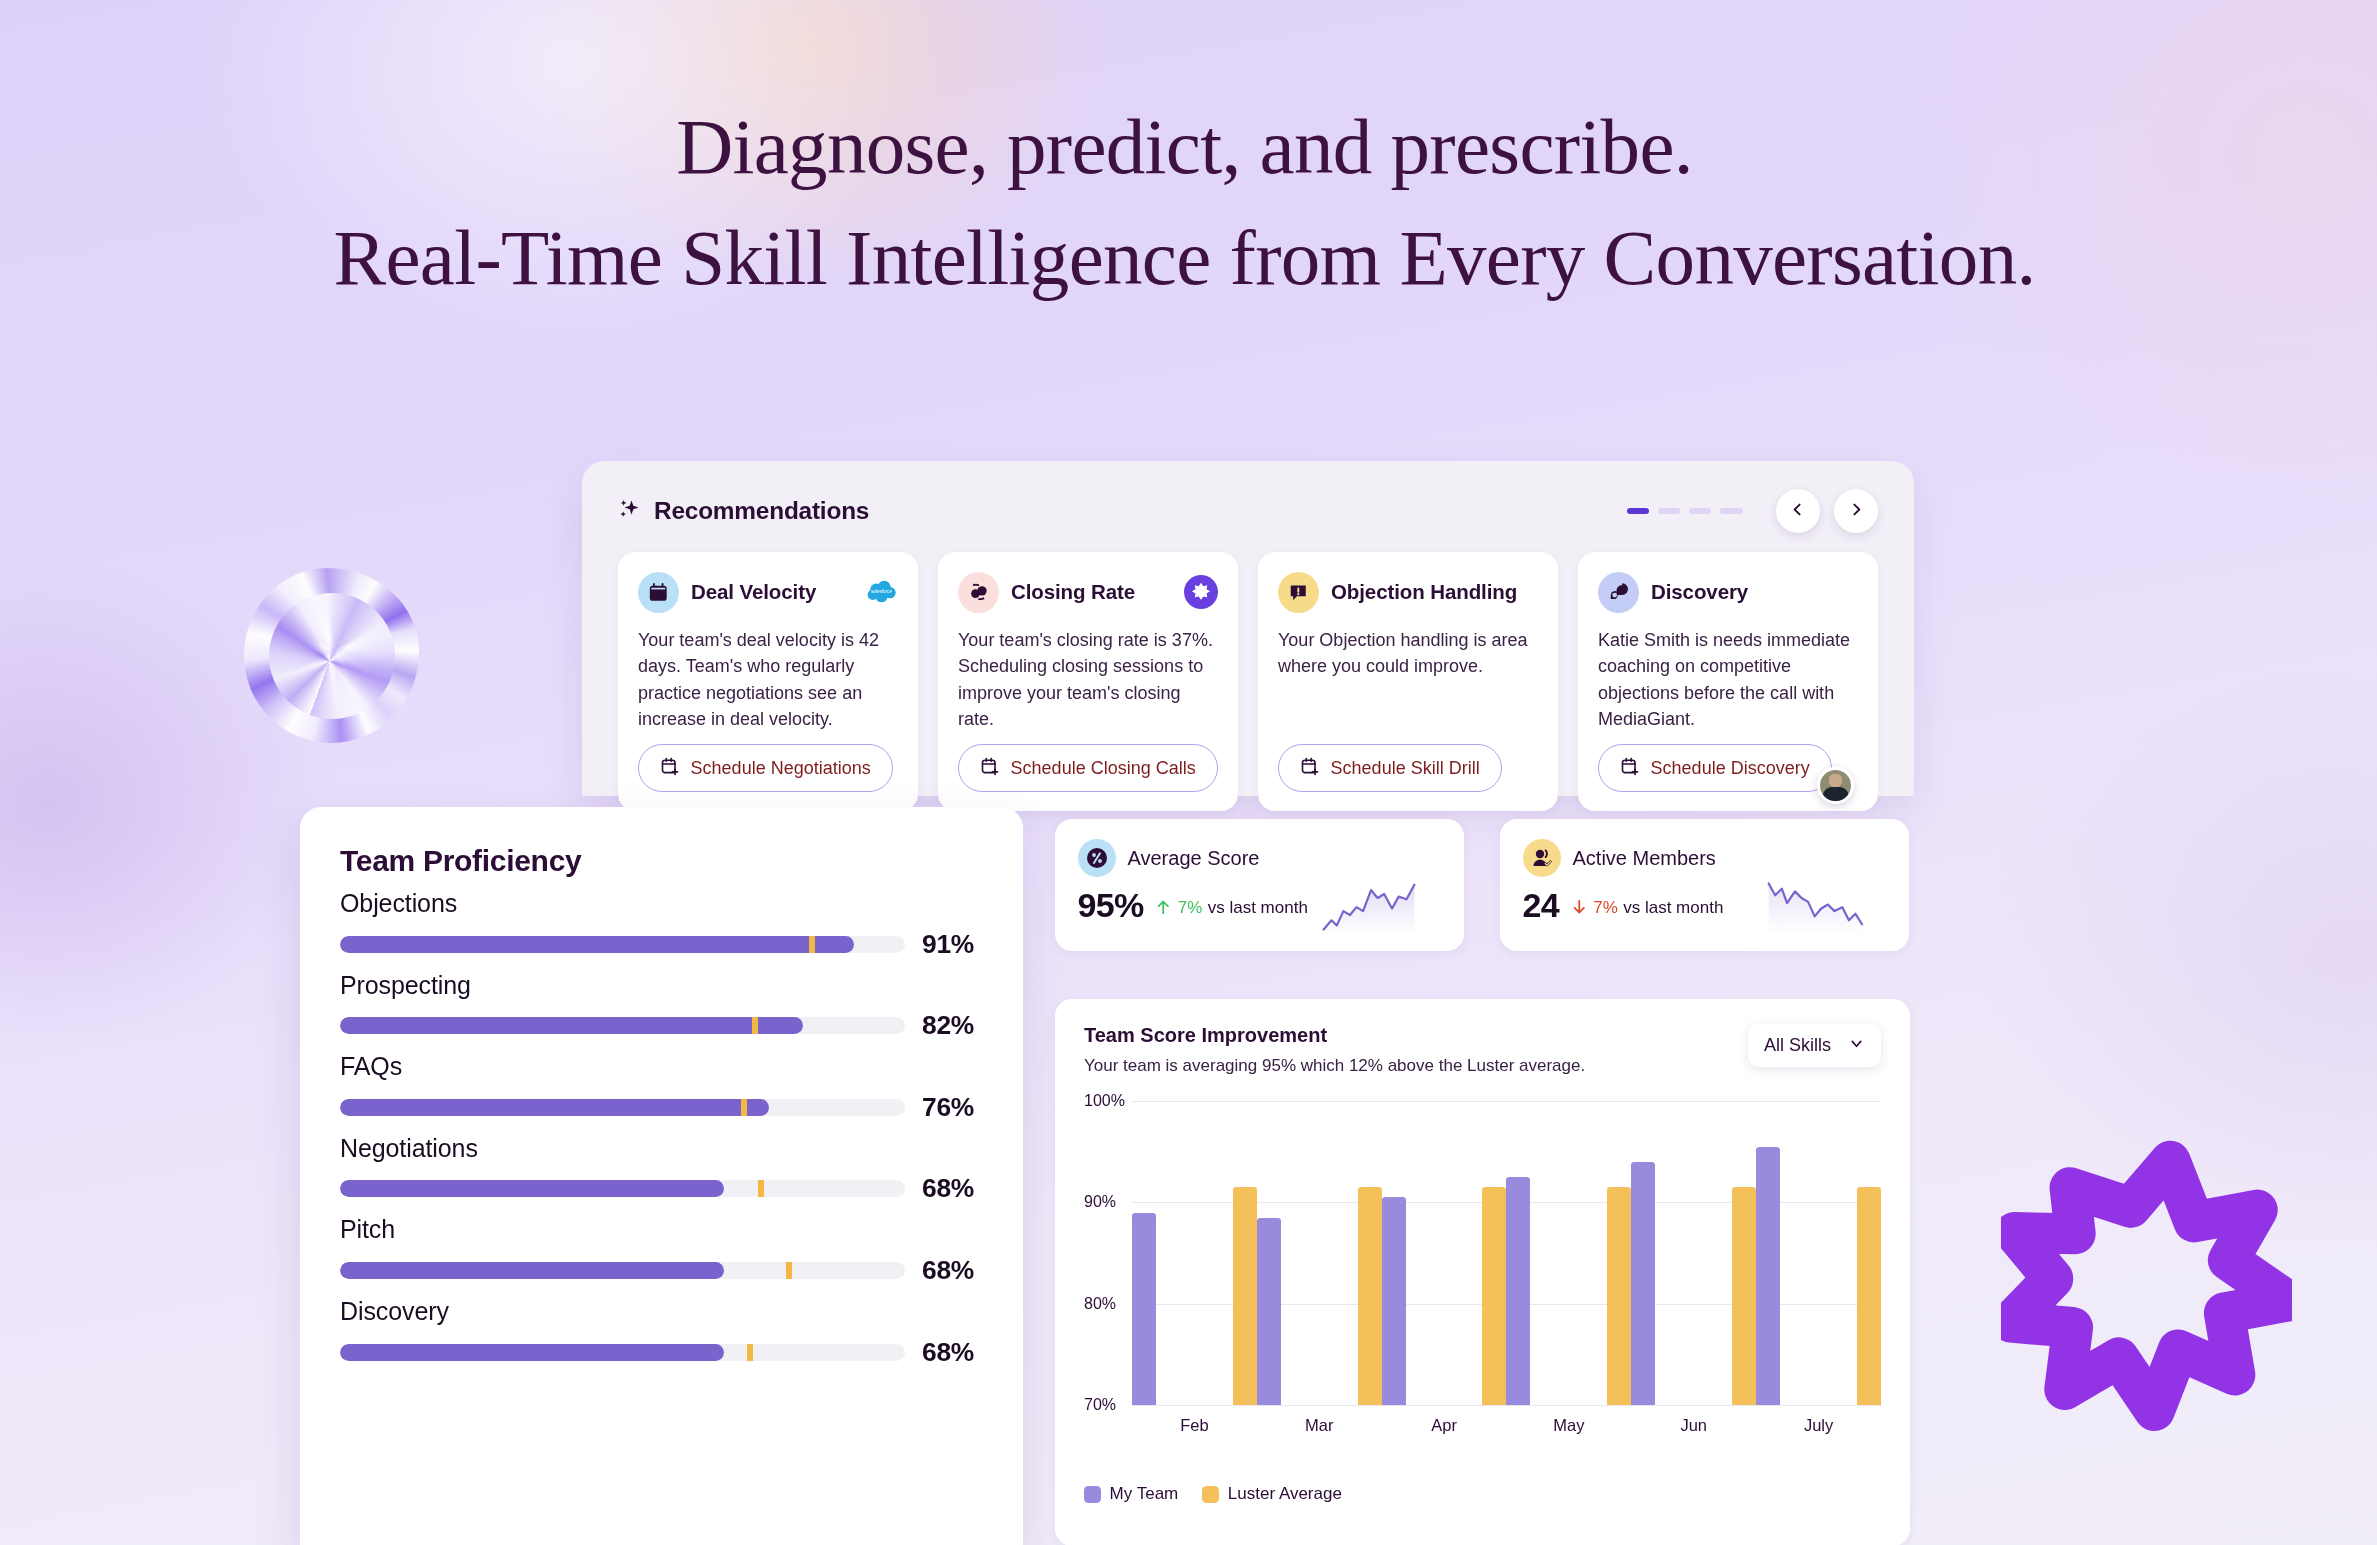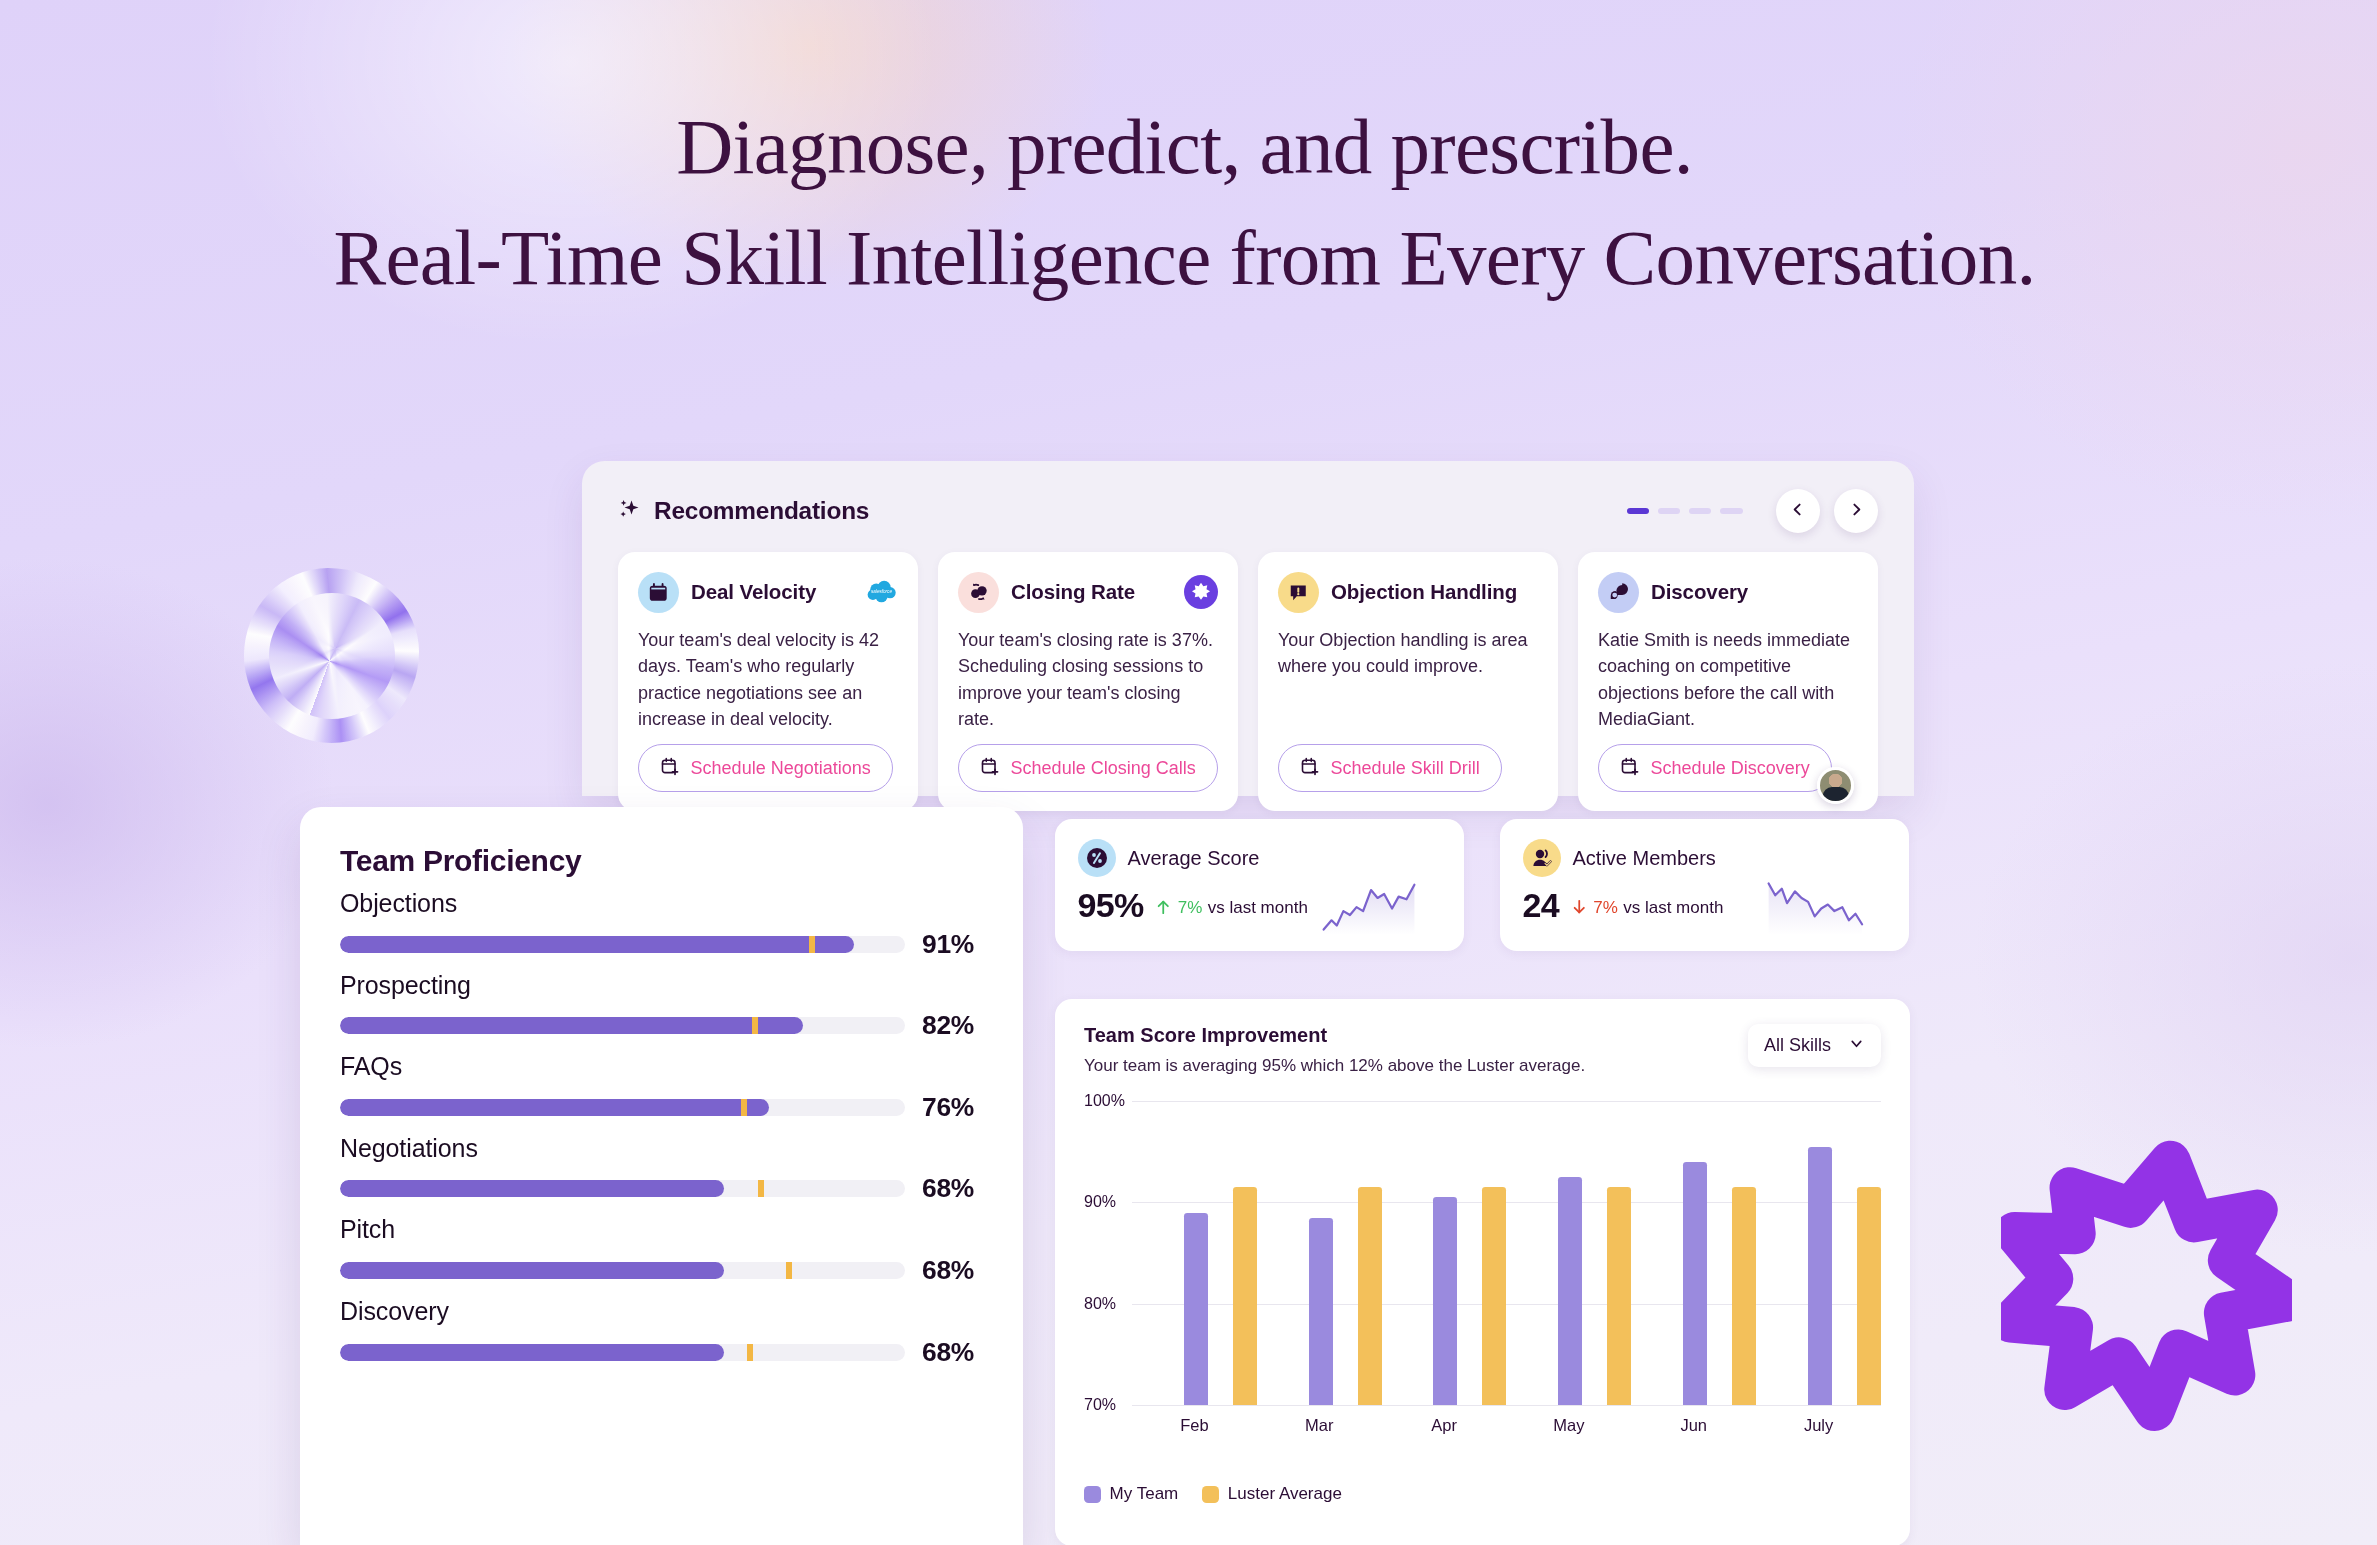--- a/index.html
+++ b/index.html
@@ -101,21 +101,21 @@
   .rc-name { font-size: 20.5px; font-weight: 700; color: #2b0d35; letter-spacing: -0.1px; }
   .rc-badge { margin-left: auto; flex: none; display: flex; align-items: center; justify-content: center; }
   .rc-body {
     margin-top: 14.5px; font-size: 18px; line-height: 1.46; color: #3a2145; flex: 1;
   }
   .rc-btn {
     margin-top: 12px; align-self: flex-start;
     display: inline-flex; align-items: center; gap: 10.6px;
     border: 1.3px solid #b6a0ea; border-radius: 660px;
     padding: 10.6px 21px; background: #fff; cursor: pointer;
-    font-size: 18px; font-weight: 500; color: #ec4899;
+    font-size: 18px; font-weight: 500; color: #7f1d1d;
     font-family: "Liberation Sans", sans-serif;
   }
 
   
   .prof {
     position: absolute; left: 300px; top: 807px; width: 723px; height: 738px;
     background: #fff; border-radius: 21px 21px 0 0;
     box-shadow: 0 20px 46px rgba(70,30,110,.13);
     padding: 37px 40px 0 40px;
   }
@@ -161,21 +161,21 @@
   .select {
     display: flex; align-items: center; gap: 17px;
     background: #fff; border-radius: 10.6px; padding: 10.6px 16px;
     box-shadow: 0 2.6px 10.6px rgba(60,30,100,.12);
     font-size: 18px; color: #2b0d35; cursor: pointer;
   }
   .plot { position: relative; margin-top: 25px; height: 337px; }
   .ylab { position: absolute; left: 0; font-size: 16px; color: #2b0d35; transform: translateY(-50%); }
   .gl { position: absolute; left: 48px; right: 0; height: 0.7px; background: #e8e6ee; }
   .bars { position: absolute; left: 48px; right: 0; top: 0; bottom: 0; display: flex; }
-  .grp { flex: 1; display: flex; align-items: flex-end; justify-content: flex-end; gap: 25px; position: relative; }
+  .grp { flex: 1; display: flex; align-items: flex-end; justify-content: space-between; gap: 25px; position: relative; }
   .bar { width: 24px; border-radius: 3.3px 3.3px 0 0; }
   .xlab { position: absolute; bottom: -30px; left: 0; right: 0; text-align: center; font-size: 16.5px; color: #2b0d35; }
   .legend { display: flex; align-items: center; gap: 24px; margin-top: 46px; }
   .lg { display: flex; align-items: center; gap: 8.6px; font-size: 17px; color: #2b0d35; }
   .swatch { width: 17px; height: 17px; border-radius: 4.6px; }
 
   .avatar {
     position: absolute; left: 1817px; top: 767px; width: 37px; height: 37px;
     border-radius: 50%; border: 3.3px solid #fff;
     background: radial-gradient(circle at 50% 34%, #c9a98d 0 26%, #8e8d72 27% 100%);

